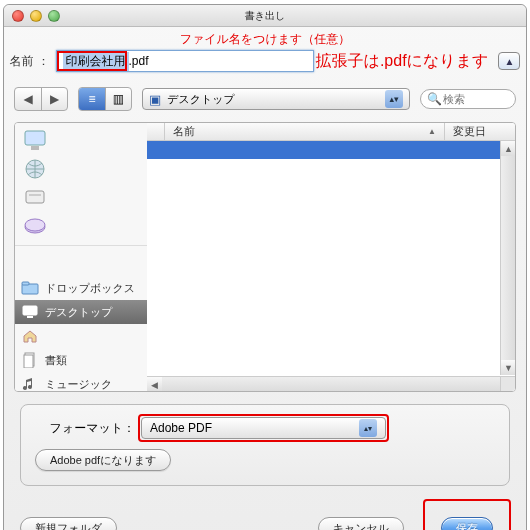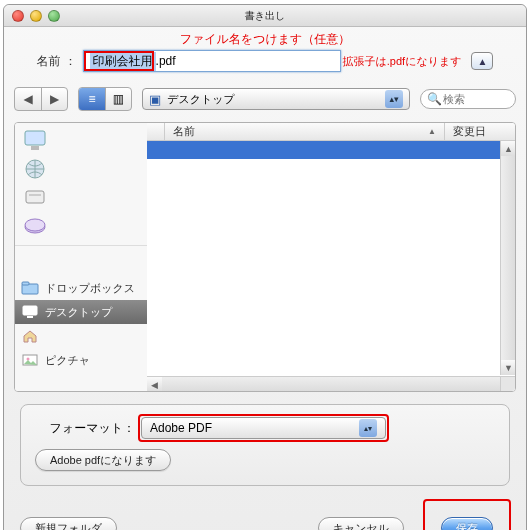--- a/index.html
+++ b/index.html
@@ -50,21 +50,21 @@
     position:relative;
   }
   .name-sel {
     position:absolute; left:0; top:0; bottom:0;
     width: 70px;
     border:2px solid #e60000;
     pointer-events:none;
   }
   .name-text { padding:0 6px; font-size:12px; color:#000; display:flex; align-items:center;}
   .name-high { background:#b4cef0; padding:1px 3px; }
-  .annot-side { color:#e60000; font-size:11px; position:relative; left:-4px; }
+  .annot-side { color:#e60000; font-size:16px; position:relative; left:-4px; }
   .collapse-btn {
     width:22px; height:18px;
     border:1px solid #888; border-radius:4px;
     background:linear-gradient(#fff,#d8e4f3);
     display:flex; align-items:center; justify-content:center;
     color:#335; font-size:10px;
   }
   .toolbar {
     margin: 0 10px; height:34px;
     display:flex; align-items:center; gap:10px;
@@ -279,20 +279,33 @@
           <svg width="18" height="16">
               <rect x="2" y="2" width="14" height="9" rx="1" fill="#fff" stroke="#fff"></rect>
               <rect x="6" y="12" width="6" height="2" fill="#fff"></rect>
             </svg>
           <span>デスクトップ</span>
         </div>
         <div class="side-item">
           <svg width="18" height="16">
               <path d="M3 8l6-5 6 5v6h-4v-4h-4v4h-4z" fill="#f0d79a" stroke="#b88"></path>
             </svg>
+        </div>
+        <div class="side-item">
+          <svg width="18" height="16">
+              <rect x="4" y="1" width="9" height="13" fill="#fff" stroke="#999"></rect>
+              <rect x="3" y="3" width="9" height="13" fill="#fff" stroke="#999"></rect>
+            </svg>
+          <span>書類</span>
+        </div>
+        <div class="side-item">
+          <svg width="18" height="16">
+              <path d="M11 2v9a2 2 0 11-1-1.7V5l-4 1v6a2 2 0 11-1-1.7V4z" fill="#666"></path>
+            </svg>
+          <span>ミュージック</span>
         </div>
         <div class="side-item">
           <svg width="18" height="16">
               <rect x="2" y="3" width="14" height="10" fill="#fff" stroke="#999"></rect>
               <circle cx="7" cy="7" r="1.5" fill="#e9b"></circle>
               <path d="M3 12l4-4 3 3 2-2 4 4z" fill="#9c9"></path>
             </svg>
           <span>ピクチャ</span>
         </div>
       </div>

